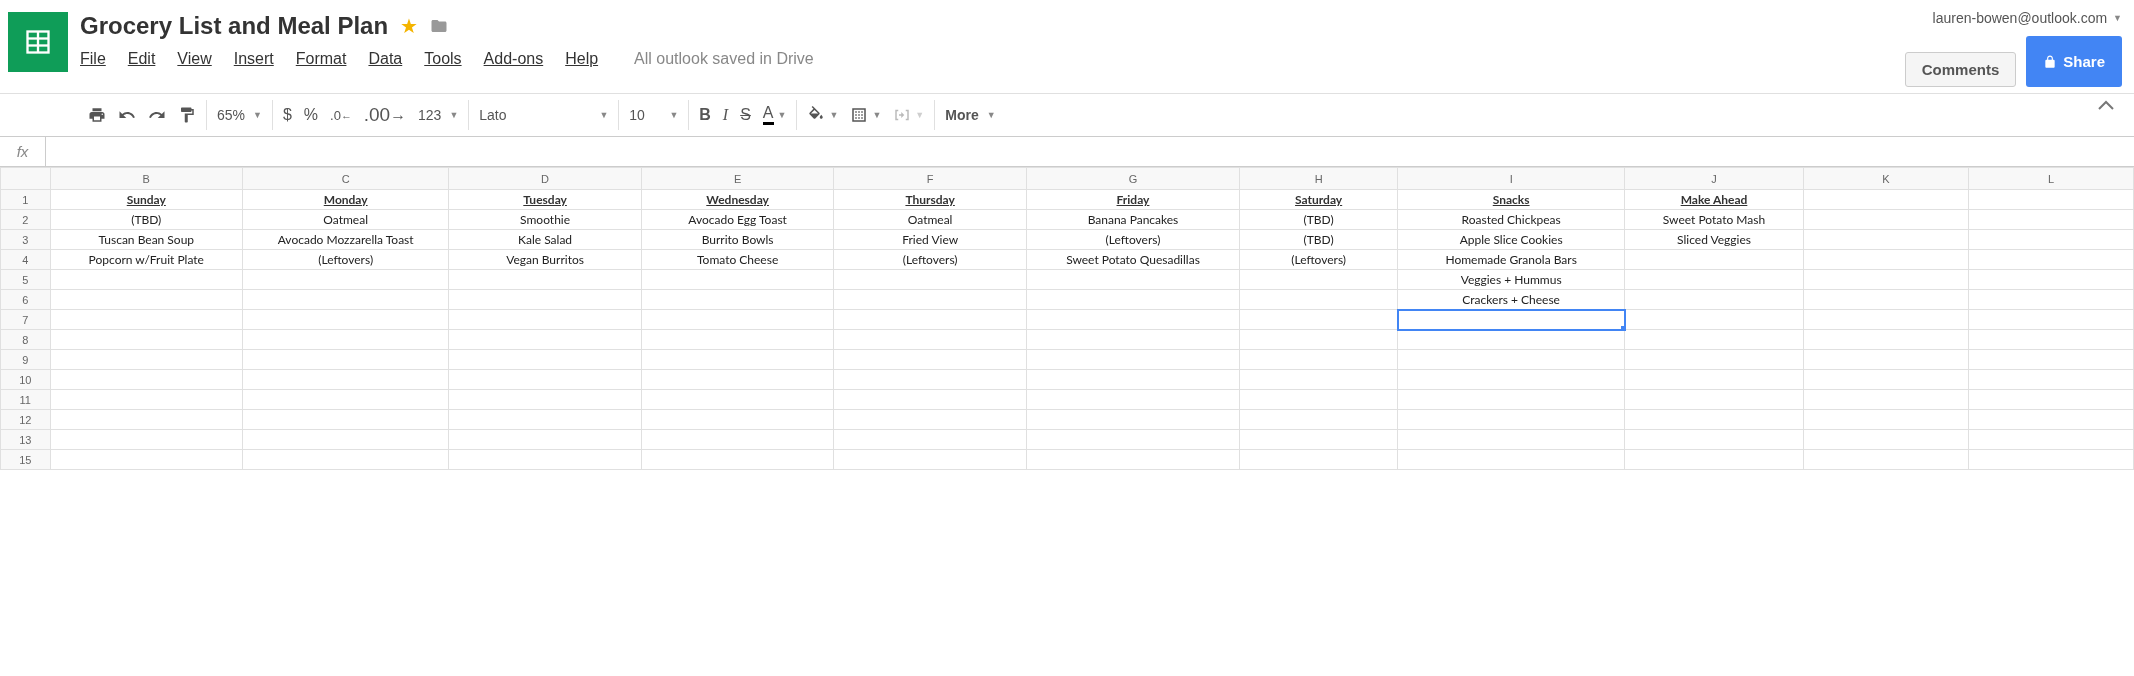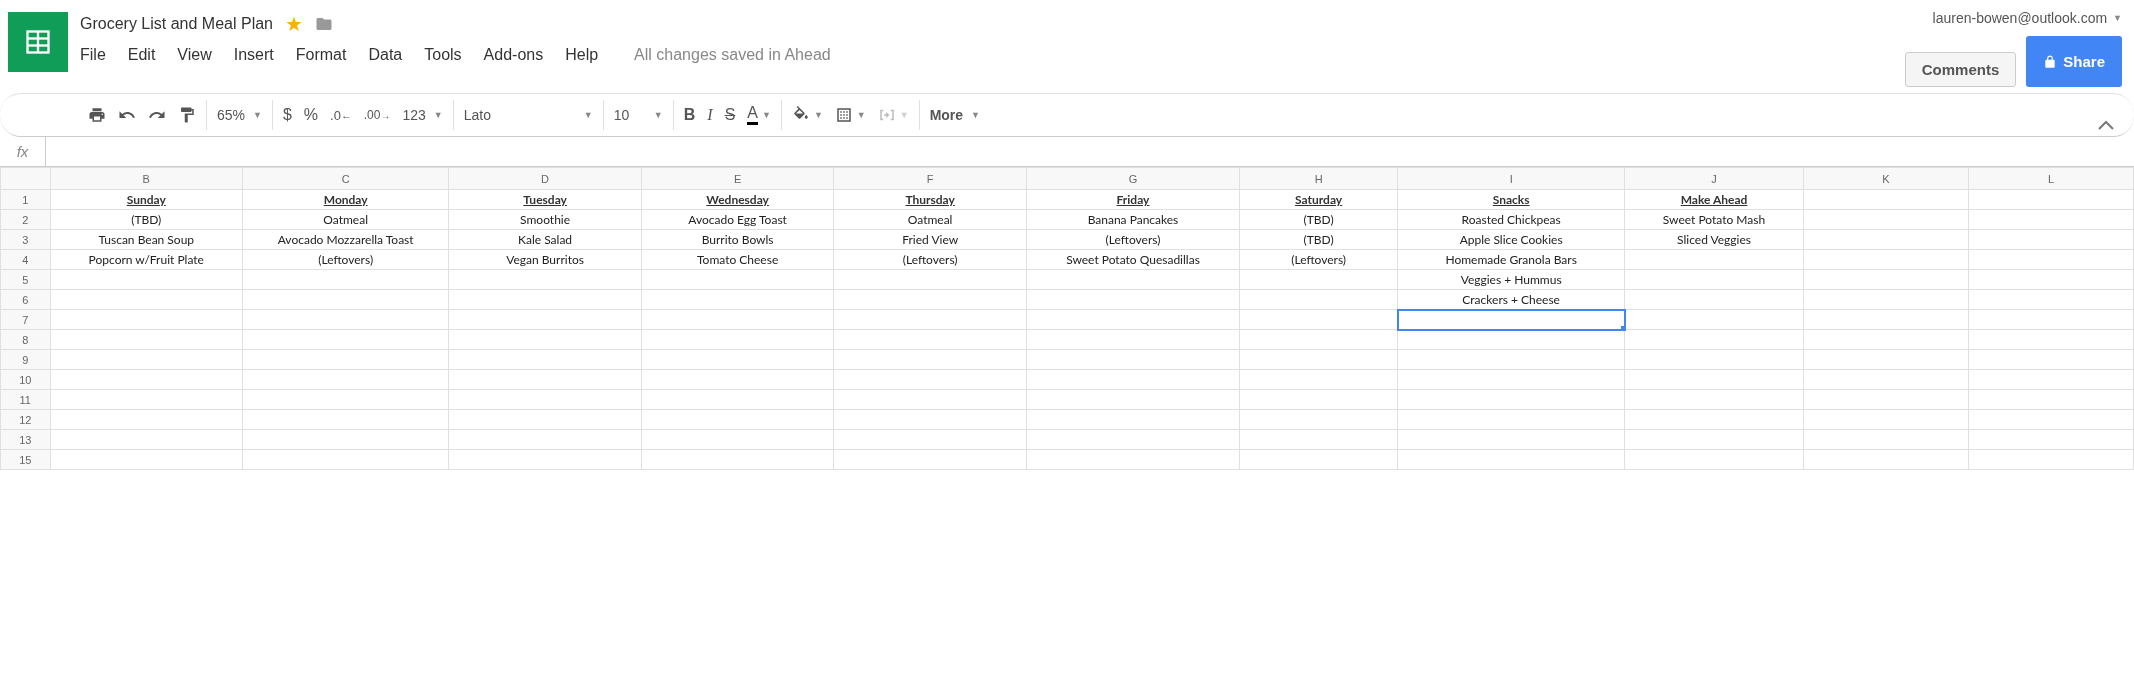--- a/index.html
+++ b/index.html
@@ -3,34 +3,34 @@
 <meta charset="utf-8">
 <style>
 * { margin: 0; padding: 0; box-sizing: border-box; }
 body { font-family: Arial, sans-serif; font-size: 13px; color: #333; background: #fff; overflow: hidden; }
 
 .header-row { display: flex; align-items: flex-start; padding: 8px 12px 0 0; }
 .logo-box { width: 60px; height: 60px; background: #0f9d58; display: flex; align-items: center; justify-content: center; margin: 4px 12px 0 8px; flex-shrink: 0; }
 .logo-box svg { width: 28px; height: 28px; }
 .title-area { flex: 1; }
 .doc-title-row { display: flex; align-items: center; gap: 12px; padding-top: 4px; }
-.doc-title { font-size: 16px; color: #333; font-weight: 400; }
+.doc-title { font-size: 24px; color: #333; font-weight: 700; }
 .star-icon { color: #f4b400; font-size: 20px; }
 .folder-icon { color: #999; font-size: 18px; }
 .menu-bar { display: flex; gap: 22px; padding: 10px 0 8px 0; font-size: 16px; color: #333; align-items: center; }
-.menu-item { cursor: pointer; }
+.menu-item { cursor: pointer; text-decoration: underline; }
 .save-status { color: #888; margin-left: 14px; }
 .account-area { text-align: center; }
 .account-email { color: #555; font-size: 14px; display: flex; align-items: center; gap: 6px; justify-content: flex-end; padding-top: 2px; }
 .header-buttons { display: flex; gap: 10px; margin-top: 10px; justify-content: flex-end; }
 .btn { border-radius: 3px; padding: 8px 16px; font-size: 15px; font-weight: bold; cursor: pointer; border: 1px solid transparent; display: flex; align-items: center; gap: 6px; }
 .btn-comments { background: #f5f5f5; border-color: #ccc; color: #555; margin-top: 16px; }
 .btn-share { background: #4285f4; color: #fff; }
 
-.toolbar { display: flex; align-items: flex-end; border-top: 1px solid #e0e0e0; border-bottom: 1px solid #ccc; padding: 6px 0; margin-top: 6px; border-radius: 21px; }
+.toolbar { display: flex; align-items: flex-start; border-top: 1px solid #e0e0e0; border-bottom: 1px solid #ccc; padding: 6px 0; margin-top: 6px; }
 .tb-section { display: flex; align-items: center; padding: 0 10px; border-right: 1px solid #e0e0e0; height: 30px; gap: 12px; }
 .tb-section:last-of-type { border-right: none; }
 .tb-btn { color: #555; cursor: pointer; font-size: 16px; display: flex; align-items: center; }
 .tb-select { display: flex; align-items: center; gap: 8px; color: #555; font-size: 14px; cursor: pointer; }
 .tb-dropdown-arrow { font-size: 9px; color: #888; }
 .tb-spacer { flex: 1; }
 .collapse-arrow { padding: 0 20px; color: #888; cursor: pointer; }
 
 .formula-bar { display: flex; align-items: center; border-bottom: 1px solid #ccc; height: 30px; }
 .fx-label { width: 46px; text-align: center; font-style: italic; color: #888; font-size: 15px; border-right: 1px solid #ccc; height: 100%; display: flex; align-items: center; justify-content: center; }
@@ -77,21 +77,21 @@
     <div class="menu-bar">
       <span class="menu-item">File</span>
       <span class="menu-item">Edit</span>
       <span class="menu-item">View</span>
       <span class="menu-item">Insert</span>
       <span class="menu-item">Format</span>
       <span class="menu-item">Data</span>
       <span class="menu-item">Tools</span>
       <span class="menu-item">Add-ons</span>
       <span class="menu-item">Help</span>
-      <span class="save-status">All changes saved in Ahead</span>
+      <span class="save-status">All outlook saved in Drive</span>
     </div>
   </div>
   <div class="account-area">
     <div class="account-email">
       <span>lauren-bowen@outlook.com</span>
       <span class="tb-dropdown-arrow">▼</span>
     </div>
     <div class="header-buttons">
       <div class="btn btn-comments">
         <span>Comments</span>
@@ -135,21 +135,21 @@
       <span class="tb-dropdown-arrow">▼</span>
     </div>
   </div>
   <div class="tb-section">
     <span class="tb-btn">$</span>
     <span class="tb-btn">%</span>
     <span class="tb-btn" style="font-size:13px">
         <span>.0</span>
         <sub>←</sub>
       </span>
-    <span class="tb-btn" style="font-size:12px">
+    <span class="tb-btn" style="font-size:19px">
         <span>.00</span>
         <sub>→</sub>
       </span>
     <div class="tb-select">
       <span>123</span>
       <span class="tb-dropdown-arrow">▼</span>
     </div>
   </div>
   <div class="tb-section" style="min-width:150px;justify-content:space-between">
     <div class="tb-select" style="width:100%;justify-content:space-between">

